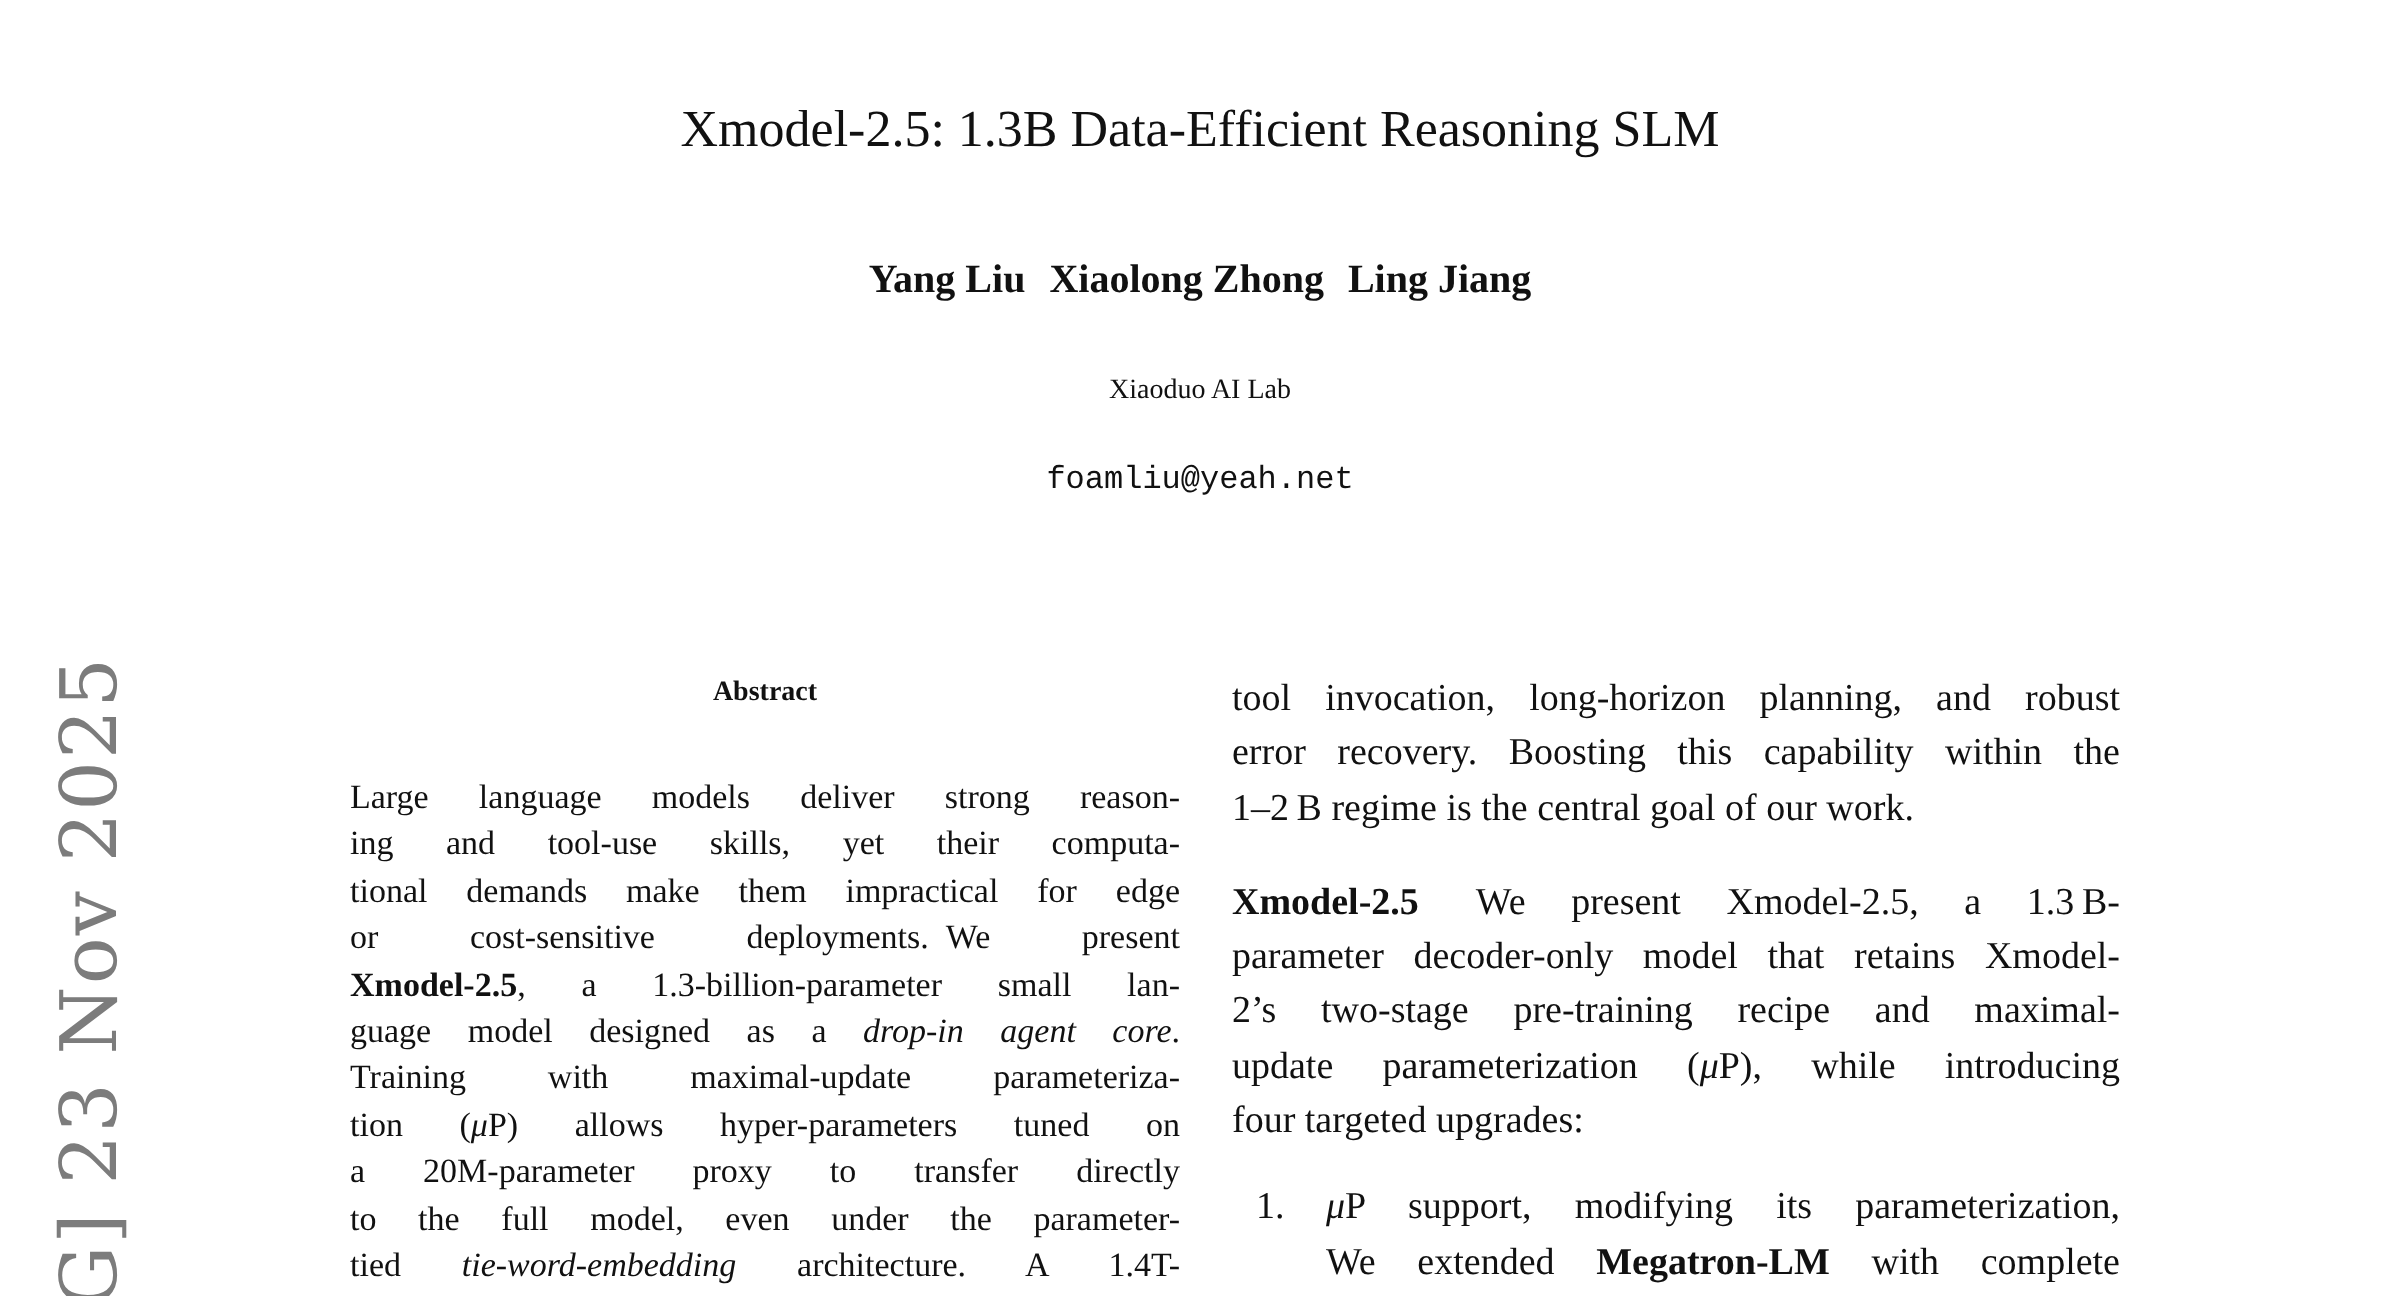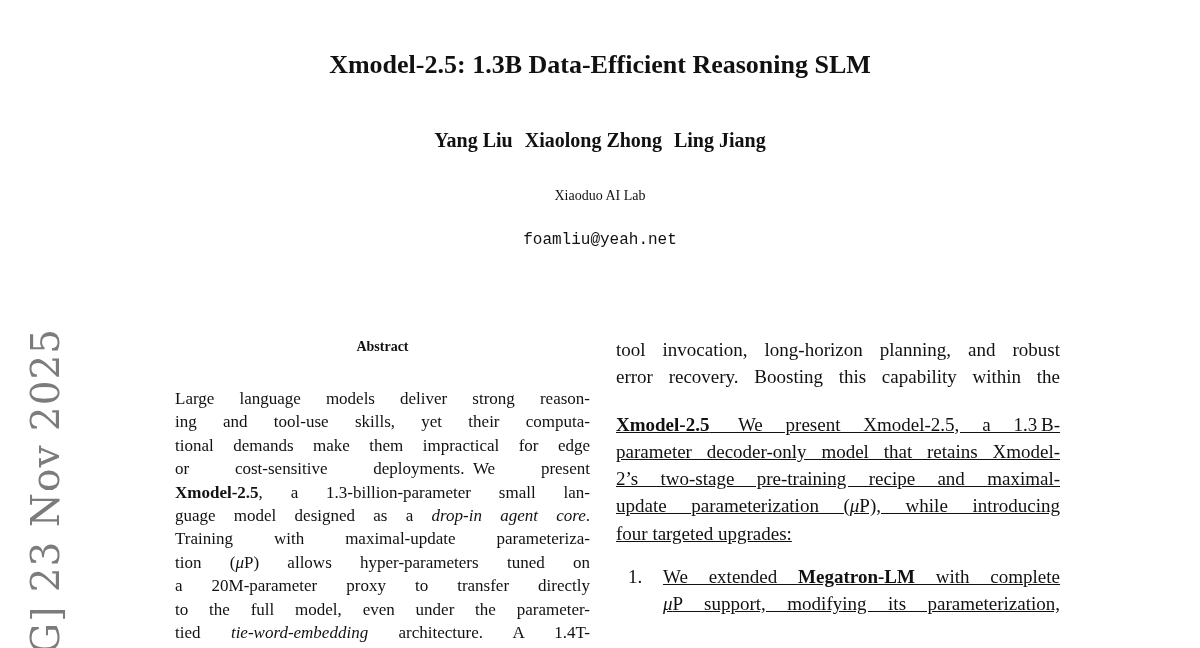--- a/index.html
+++ b/index.html
@@ -10,21 +10,21 @@
   
   .watermark{
     position:absolute;left:24px;top:654px;
     transform:rotate(-90deg);transform-origin:0 0;
     font-family:"DejaVu Serif",serif;font-size:39px;line-height:1.15;
     white-space:nowrap;letter-spacing:1px;
   }
   
   .title{
     position:absolute;top:49px;left:0;width:100%;text-align:center;
-    font-size:26px;font-weight:bold;line-height:1.2;
+    font-size:26px;font-weight:normal;line-height:1.2;
   }
   .authors{
     position:absolute;top:129px;left:0;width:100%;
     display:flex;justify-content:center;gap:12px;
     font-size:20px;font-weight:bold;line-height:22px;
   }
   .affiliation{
     position:absolute;top:185px;left:0;width:100%;text-align:center;
     font-size:14px;line-height:22px;
   }
@@ -40,21 +40,21 @@
   .abstract-heading{
     font-size:14px;font-weight:bold;text-align:center;line-height:19px;
     margin:0 0 31px 0;
   }
   
   .right-col{
     position:absolute;left:616px;top:336px;width:444px;
     font-size:19px;line-height:27.3px;
   }
   .para{margin:0;}
-  .para + .para{margin-top:20px;text-decoration:underline;}
+  .para + .para{margin-top:20px;}
   .para.list{margin-top:16px;position:relative;padding-left:47px;}
   .lnum{position:absolute;left:12px;top:0;}
   .line{text-align:justify;text-align-last:justify;}
   .line.last{text-align:left;text-align-last:left;}
 </style>
 </head>
 <body>
 
 <div class="page">
 
@@ -86,28 +86,29 @@
         <div class="line">a 20M-parameter proxy to transfer directly</div>
         <div class="line">to the full model, even under the parameter-</div>
         <div class="line">tied <i>tie-word-embedding</i> architecture. A 1.4T-</div>
       </div>
   </div>
 
   <div class="right-col">
       <div class="para">
         <div class="line">tool invocation, long-horizon planning, and robust</div>
         <div class="line">error recovery. Boosting this capability within the</div>
+        <div class="line last">1–2 B regime is the central goal of our work.</div>
       </div>
       <div class="para">
         <div class="line"><b>Xmodel-2.5</b>  We present Xmodel-2.5, a 1.3 B-</div>
         <div class="line">parameter decoder-only model that retains Xmodel-</div>
         <div class="line">2’s two-stage pre-training recipe and maximal-</div>
         <div class="line">update parameterization (<i>μ</i>P), while introducing</div>
         <div class="line last">four targeted upgrades:</div>
       </div>
       <div class="para list">
         <span class="lnum">1.</span>
+        <div class="line"><i>μ</i>P support, modifying its parameterization,</div>
         <div class="line">We extended <b>Megatron-LM</b> with complete</div>
-        <div class="line"><i>μ</i>P support, modifying its parameterization,</div>
       </div>
     </div>
 
 </div>
 
 </body></html>

